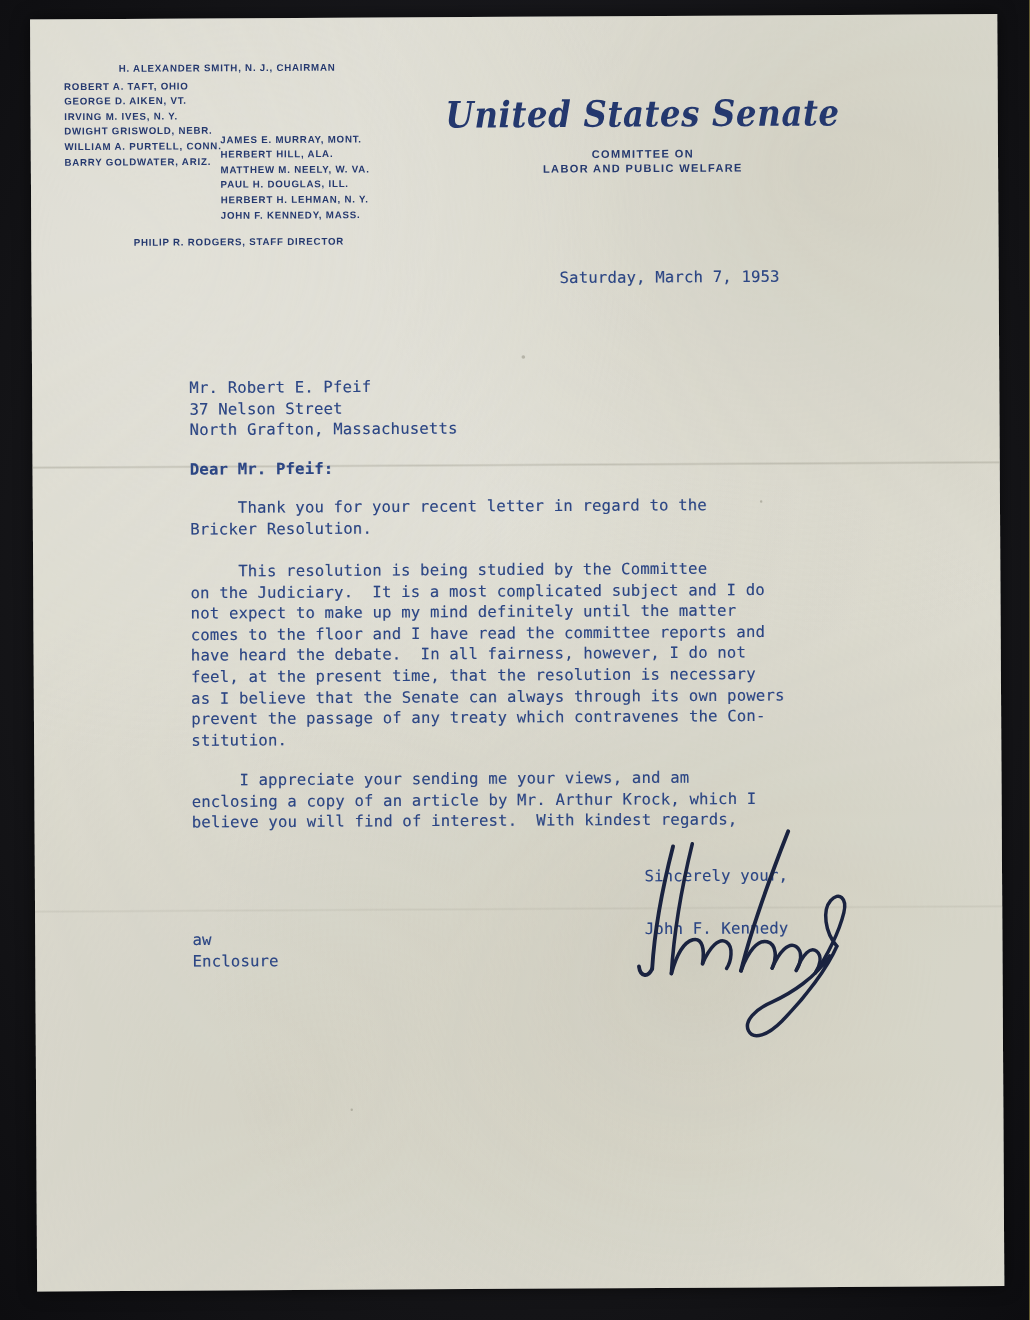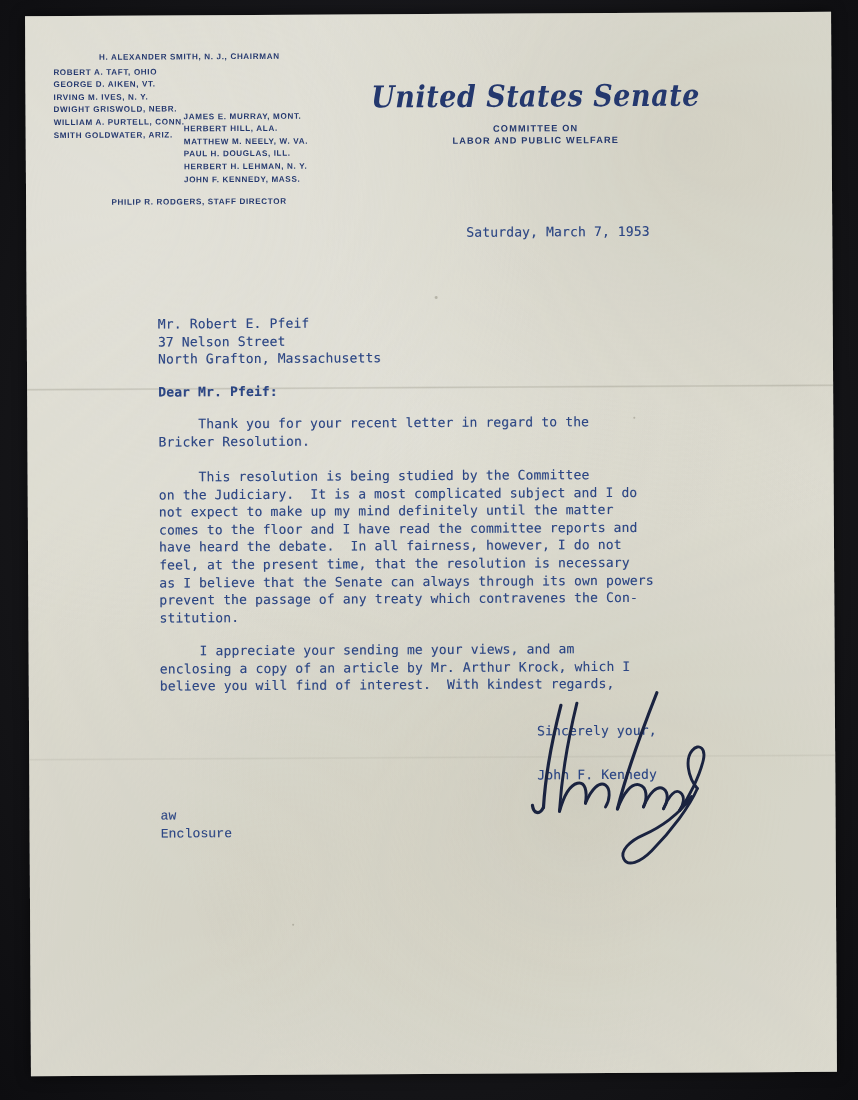--- a/index.html
+++ b/index.html
@@ -137,21 +137,21 @@
     text-shadow: 0.35px 0 0 rgba(44,70,132,0.35);
   }
   #date-line { left: 440px; top: 210px; text-align: center; }
   #address-block { left: 131px; top: 300px; }
   #salutation { left: 131px; top: 368px; font-weight: bold; }
   #para-1 { left: 131px; top: 400px; }
   #para-2 { left: 131px; top: 453px; }
   #para-3 { left: 131px; top: 627px; }
   #closing { left: 508px; top: 709px; }
   #signature-name { left: 492px; top: 753px; margin-left: 16px; }
-  #footer-block { left: 131px; top: 792px; font-family: Liberation Mono, monospace; }
+  #footer-block { left: 131px; top: 760px; }
 
   
   #signature-mark {
     position: absolute;
     left: 470px;
     top: 672px;
     width: 230px;
     height: 190px;
     pointer-events: none;
   }
@@ -183,21 +183,21 @@
 
     <div id="roster">
       <div id="roster-chairman">H. ALEXANDER SMITH, N. J., CHAIRMAN</div>
       <div id="roster-cols">
         <div id="roster-col-left">
           <div class="roster-name">ROBERT A. TAFT, OHIO</div>
           <div class="roster-name">GEORGE D. AIKEN, VT.</div>
           <div class="roster-name">IRVING M. IVES, N. Y.</div>
           <div class="roster-name">DWIGHT GRISWOLD, NEBR.</div>
           <div class="roster-name">WILLIAM A. PURTELL, CONN.</div>
-          <div class="roster-name">SMITH GOLDWATER, ARIZ.</div>
+          <div class="roster-name">BARRY GOLDWATER, ARIZ.</div>
         </div>
         <div id="roster-col-right">
           <div class="roster-name">JAMES E. MURRAY, MONT.</div>
           <div class="roster-name">HERBERT HILL, ALA.</div>
           <div class="roster-name">MATTHEW M. NEELY, W. VA.</div>
           <div class="roster-name">PAUL H. DOUGLAS, ILL.</div>
           <div class="roster-name">HERBERT H. LEHMAN, N. Y.</div>
           <div class="roster-name">JOHN F. KENNEDY, MASS.</div>
         </div>
       </div>

